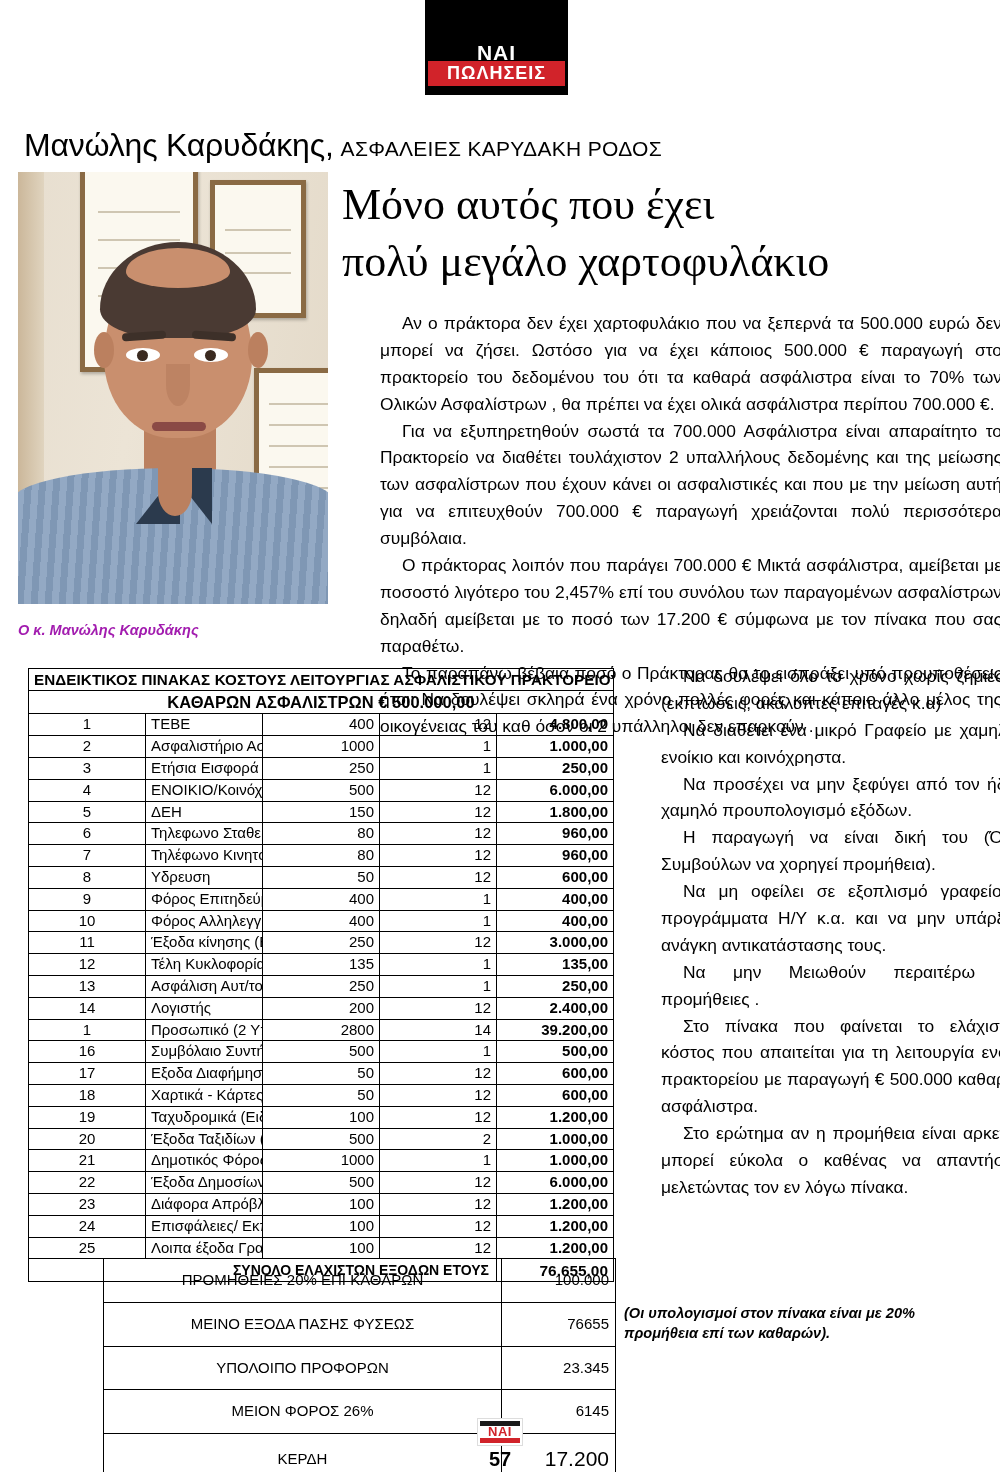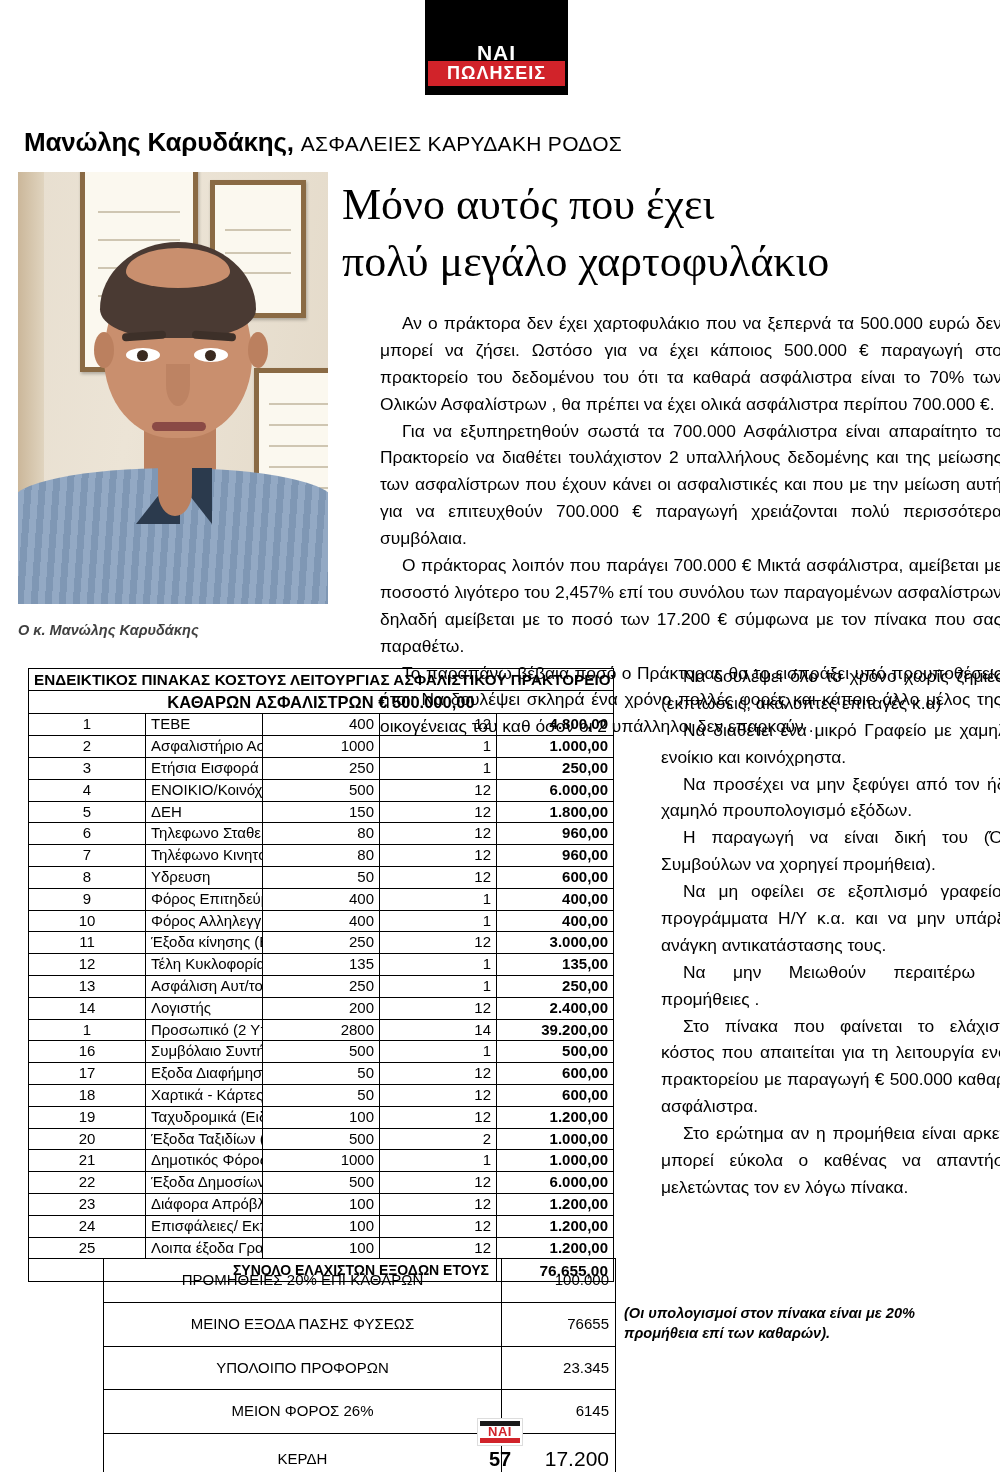--- a/index.html
+++ b/index.html
@@ -30,21 +30,21 @@
     background:#d1232a;color:#fff;
     font-size:18px;font-weight:700;letter-spacing:1px;
     display:flex;align-items:center;justify-content:center;
   }
 
   
   #byline{
     position:absolute;left:24px;top:128px;width:700px;
     font-size:25px;line-height:1.1;white-space:nowrap;
   }
-  #byline .name{font-weight:700;font-size:26px;letter-spacing:-0.2px;}
+  #byline .name{font-weight:400;font-size:32px;letter-spacing:-0.2px;}
   #byline .firm{
     font-size:21px;font-weight:400;letter-spacing:0.3px;
   }
 
   
   #photo-wrap{position:absolute;left:18px;top:172px;width:310px;height:432px;overflow:hidden;background:#cdbfae;}
   #photo{position:absolute;inset:0;}
   .ph-wall{position:absolute;inset:0;background:linear-gradient(100deg,#e7decf 0%,#ece4d6 40%,#e3d9c8 100%);}
   .frame{position:absolute;background:#fbf8ef;border:5px solid #8a6a44;box-shadow:1px 2px 3px rgba(0,0,0,.25);}
   .frame .ln{position:absolute;left:12%;right:12%;height:2px;background:#cfc6b2;}
@@ -78,21 +78,21 @@
     background:repeating-linear-gradient(94deg,#7f97b4 0 7px,#93a9c4 7px 14px);
     border-radius:54% 54% 0 0/36px 36px 0 0;
   }
   .collar-l,.collar-r{position:absolute;top:296px;width:0;height:0;border-style:solid;}
   .collar-l{left:118px;border-width:0 0 56px 44px;border-color:transparent transparent #2b3a4d transparent;}
   .collar-r{left:150px;border-width:0 44px 56px 0;border-color:transparent #2b3a4d transparent transparent;}
   .vneck{position:absolute;left:140px;top:296px;width:34px;height:48px;background:#bb805f;border-radius:0 0 50% 50%;}
 
   #photo-caption{
     position:absolute;left:18px;top:622px;
-    font-size:14.5px;font-style:italic;font-weight:600;color:#404040;
+    font-size:14.5px;font-style:italic;font-weight:600;color:#a21caf;
   }
 
   
   #headline{
     position:absolute;left:342px;top:176px;width:640px;
     font-family:"Liberation Serif","DejaVu Serif",serif;
     font-size:44px;line-height:1.30;font-weight:400;color:#000;
   }
 
   

